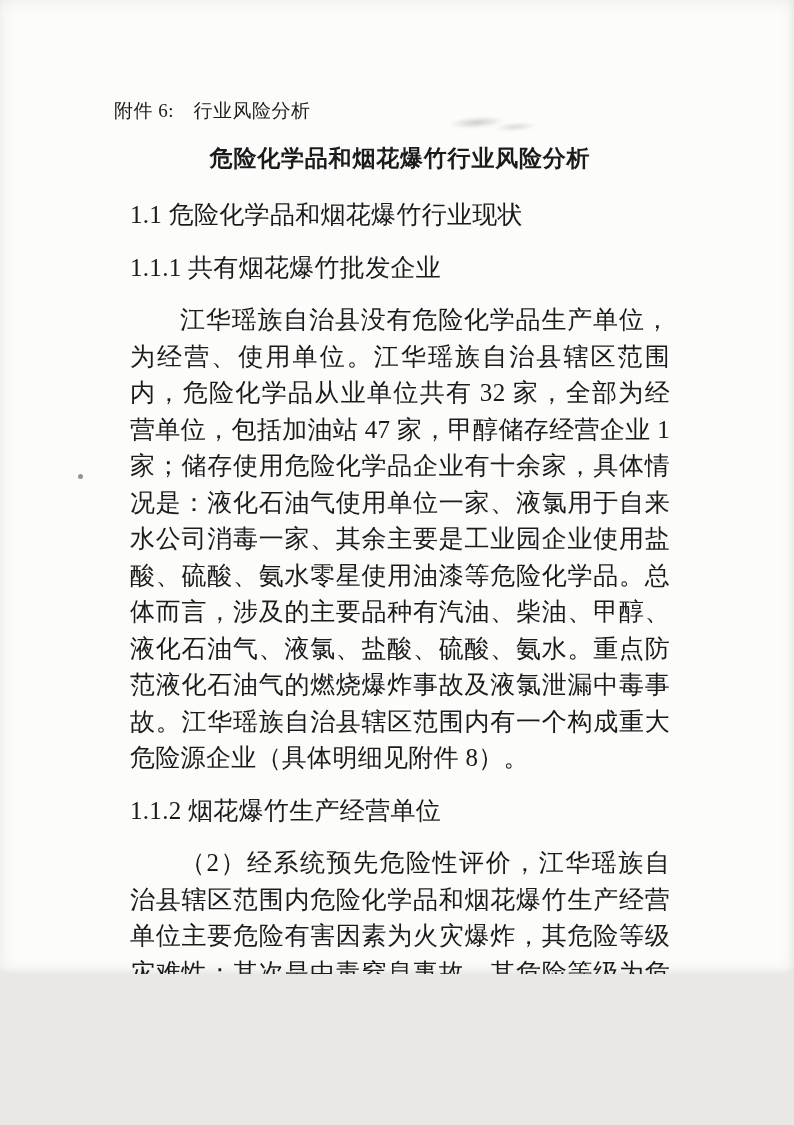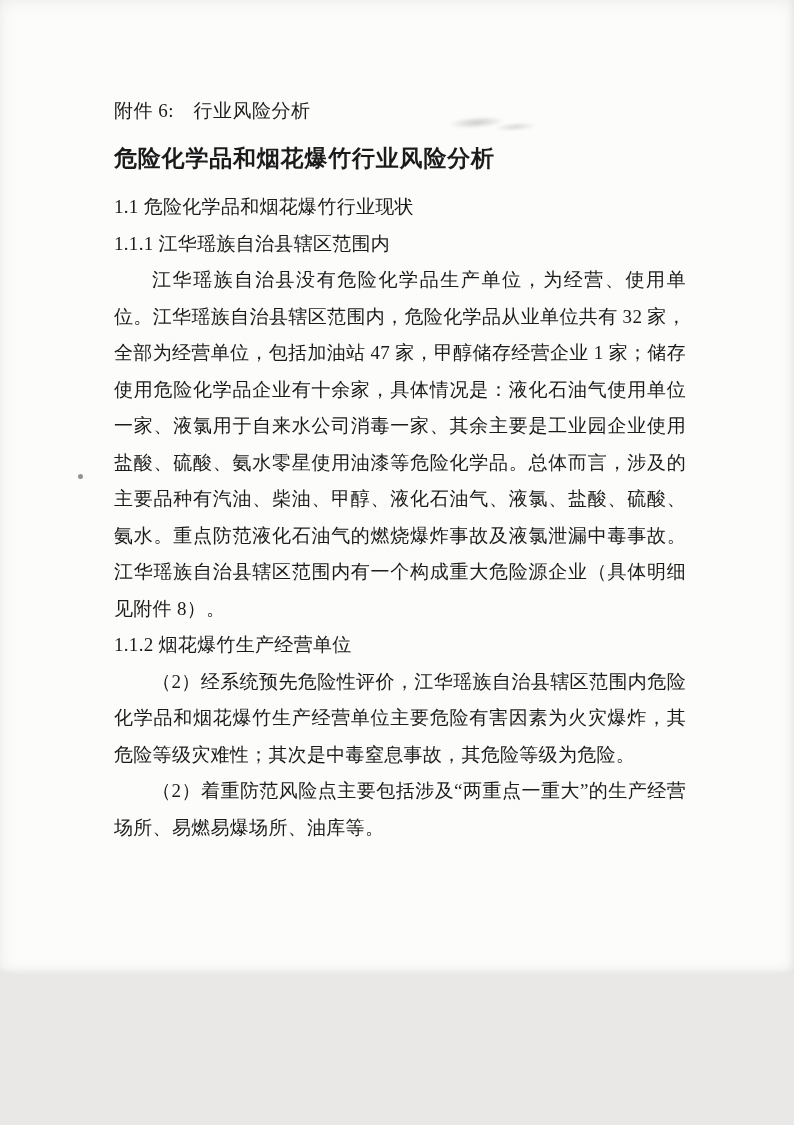--- a/index.html
+++ b/index.html
@@ -28,27 +28,27 @@
     margin: 0;
     font-size: 19px;
     line-height: 37px;
     letter-spacing: 0.5px;
   }
   .doc-title {
     margin: 6px 0 8px 0;
     font-size: 23px;
     line-height: 46px;
     font-weight: bold;
-    text-align: left;
+    text-align: center;
     letter-spacing: 0.8px;
     font-family: "Liberation Sans", "DejaVu Sans", sans-serif;
   }
   .block {
-    margin: 0;
-    font-size: 19px;
+    margin: 16px;
+    font-size: 25px;
     line-height: 36.5px;
     letter-spacing: 0.3px;
   }
   .block.heading {
     text-align: left;
   }
   .block.para {
     text-indent: 2em;
     text-align: justify;
     text-justify: inter-ideograph;
@@ -106,21 +106,21 @@
   <div class="artifact artifact-dot"></div>
   <div class="artifact artifact-bottom"></div>
 
   <main class="content">
     <p class="attachment-label">附件 6:　行业风险分析</p>
 
     <h1 class="doc-title">危险化学品和烟花爆竹行业风险分析</h1>
 
     <p class="block heading">1.1 危险化学品和烟花爆竹行业现状</p>
 
-    <p class="block heading">1.1.1 江华瑶族自治县辖区范围内</p>
+    <p class="block heading">1.1.1 共有烟花爆竹批发企业</p>
 
     <p class="block para">江华瑶族自治县没有危险化学品生产单位，为经营、使用单位。江华瑶族自治县辖区范围内，危险化学品从业单位共有 32 家，全部为经营单位，包括加油站 47 家，甲醇储存经营企业 1 家；储存使用危险化学品企业有十余家，具体情况是：液化石油气使用单位一家、液氯用于自来水公司消毒一家、其余主要是工业园企业使用盐酸、硫酸、氨水零星使用油漆等危险化学品。总体而言，涉及的主要品种有汽油、柴油、甲醇、液化石油气、液氯、盐酸、硫酸、氨水。重点防范液化石油气的燃烧爆炸事故及液氯泄漏中毒事故。江华瑶族自治县辖区范围内有一个构成重大危险源企业（具体明细见附件 8）。</p>
 
     <p class="block heading">1.1.2 烟花爆竹生产经营单位</p>
 
 
 
 
     <p class="block para">（2）经系统预先危险性评价，江华瑶族自治县辖区范围内危险化学品和烟花爆竹生产经营单位主要危险有害因素为火灾爆炸，其危险等级灾难性；其次是中毒窒息事故，其危险等级为危险。</p>
 

